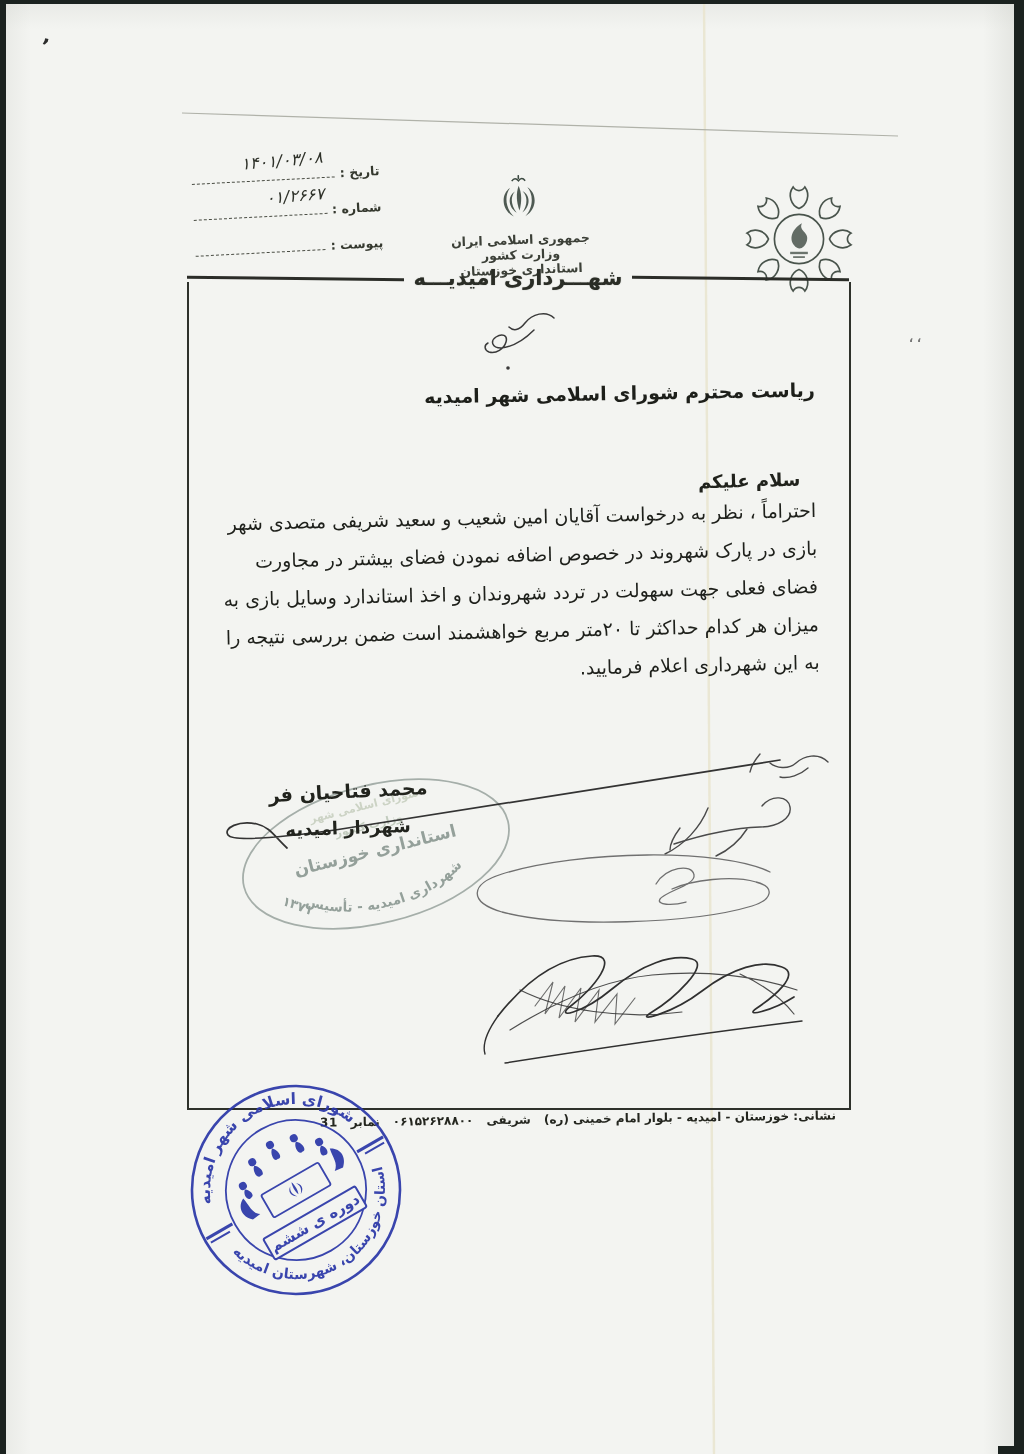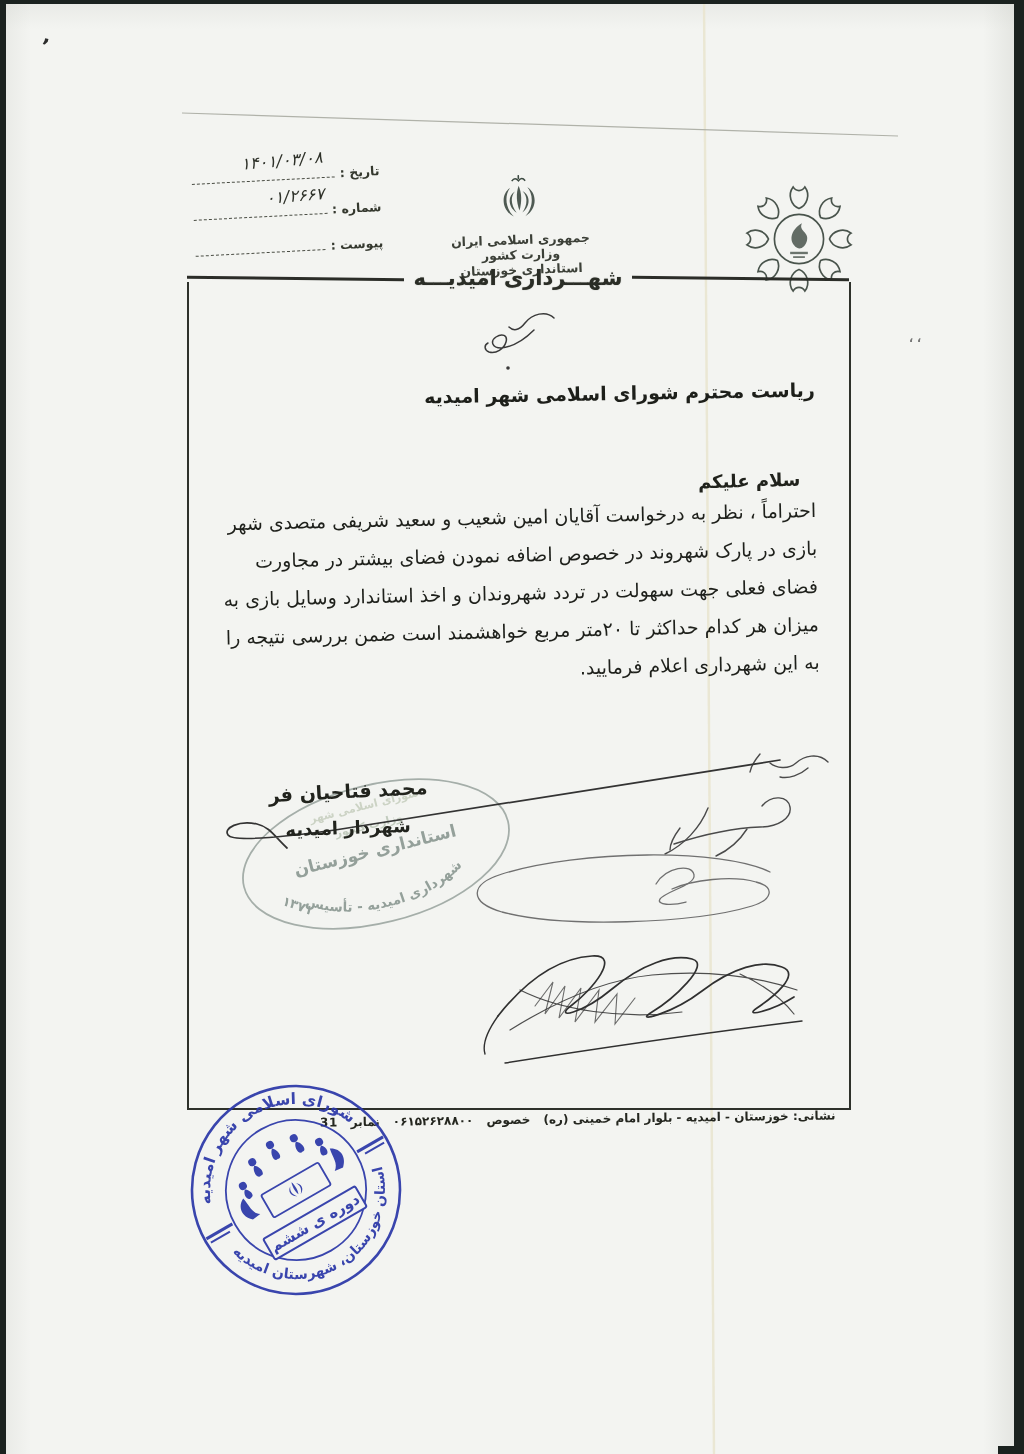--- a/index.html
+++ b/index.html
@@ -246,21 +246,21 @@
     <path stroke-width="1.7" d="M58,98 C88,60 120,40 152,38 C182,36 152,72 132,87 C112,102 142,96 172,71 C202,46 232,36 252,41 C272,46 232,82 212,94 C192,106 232,96 262,73 C292,50 322,41 342,49 C362,56 332,80 317,90 C302,100 332,93 354,79"></path>
     <path stroke-width="1.2" opacity=".85" d="M70,112 C110,87 162,62 212,57 C262,52 312,57 357,72 M80,72 C120,92 182,102 242,94 M300,56 C322,66 342,81 354,96"></path>
     <path stroke-width="1.1" opacity=".7" d="M95,88 l18,-24 l-8,32 l20,-28 l-6,32 l22,-30 l-6,34 l24,-32 l-4,32 l22,-28 l-2,30 l20,-26"></path>
     <path stroke-width="1.4" d="M58,98 C48,112 42,126 45,136"></path>
     <path stroke-width="1.4" d="M65,145 C160,130 280,113 362,103"></path>
   </g>
 </svg>
 
 <div class="footer-line">
   <span>نشانی: خوزستان - امیدیه - بلوار امام خمینی (ره)</span>
-  <span>خصوص</span>
+  <span>شریفی</span>
   <span class="num">۰۶۱۵۲۶۲۸۸۰۰</span>
   <span>نمابر</span>
   <span class="num">31</span>
 </div>
 
 <svg class="stamp-blue" width="255" height="250" viewBox="0 0 255 250">
   <g transform="translate(128,122) rotate(-30)" stroke="#2c38a8" fill="#2c38a8">
     <circle cx="0" cy="0" r="104" fill="none" stroke-width="2.6"></circle>
     <circle cx="0" cy="0" r="70" fill="none" stroke-width="1.8"></circle>
     <defs>

